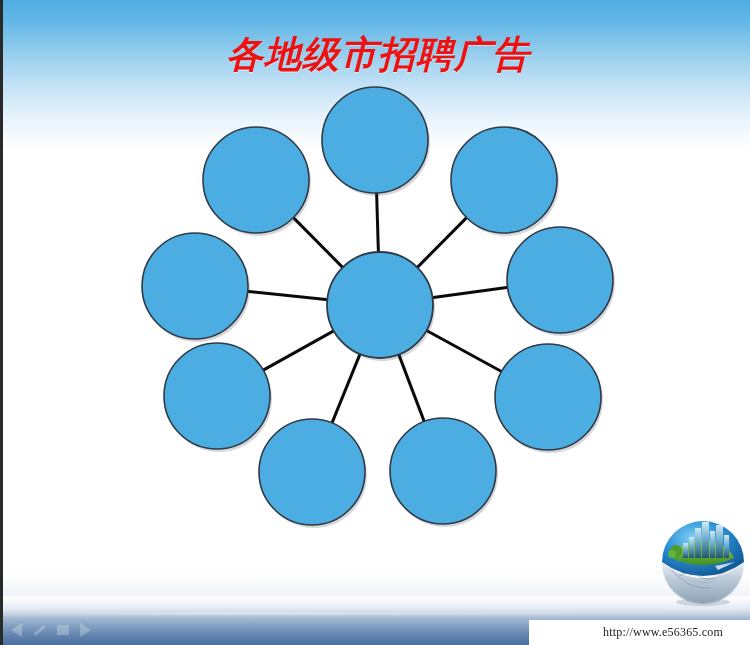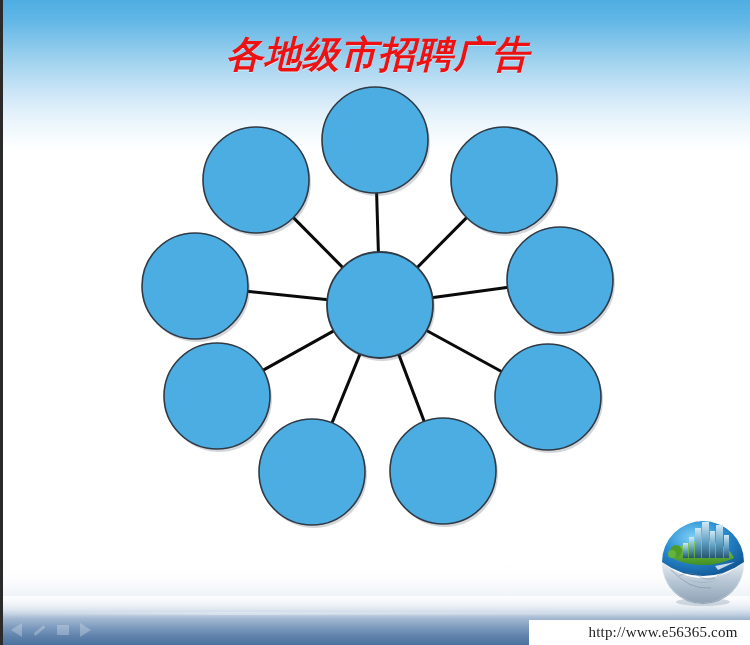--- a/index.html
+++ b/index.html
@@ -64,21 +64,21 @@
   
   .globe{position:absolute;left:652px;top:518px;width:96px;height:88px;}
   
   .watermark{
     position:absolute;left:526px;top:620px;width:224px;height:25px;
     background:#ffffff;
     display:flex;align-items:center;justify-content:center;
   }
   .watermark span{
     font-family:"Liberation Serif","DejaVu Serif",serif;
-    font-size:15px;color:#1d1d1d;letter-spacing:0.2px;white-space:nowrap;margin-left:44px;
+    font-size:12px;color:#1d1d1d;letter-spacing:0.2px;white-space:nowrap;margin-left:44px;
   }
 </style>
 </head>
 <body>
 
 <div id="slide">
 
   <div class="bg-sky"></div>
   <div class="bg-mid"></div>
   <div class="bg-water"></div>

